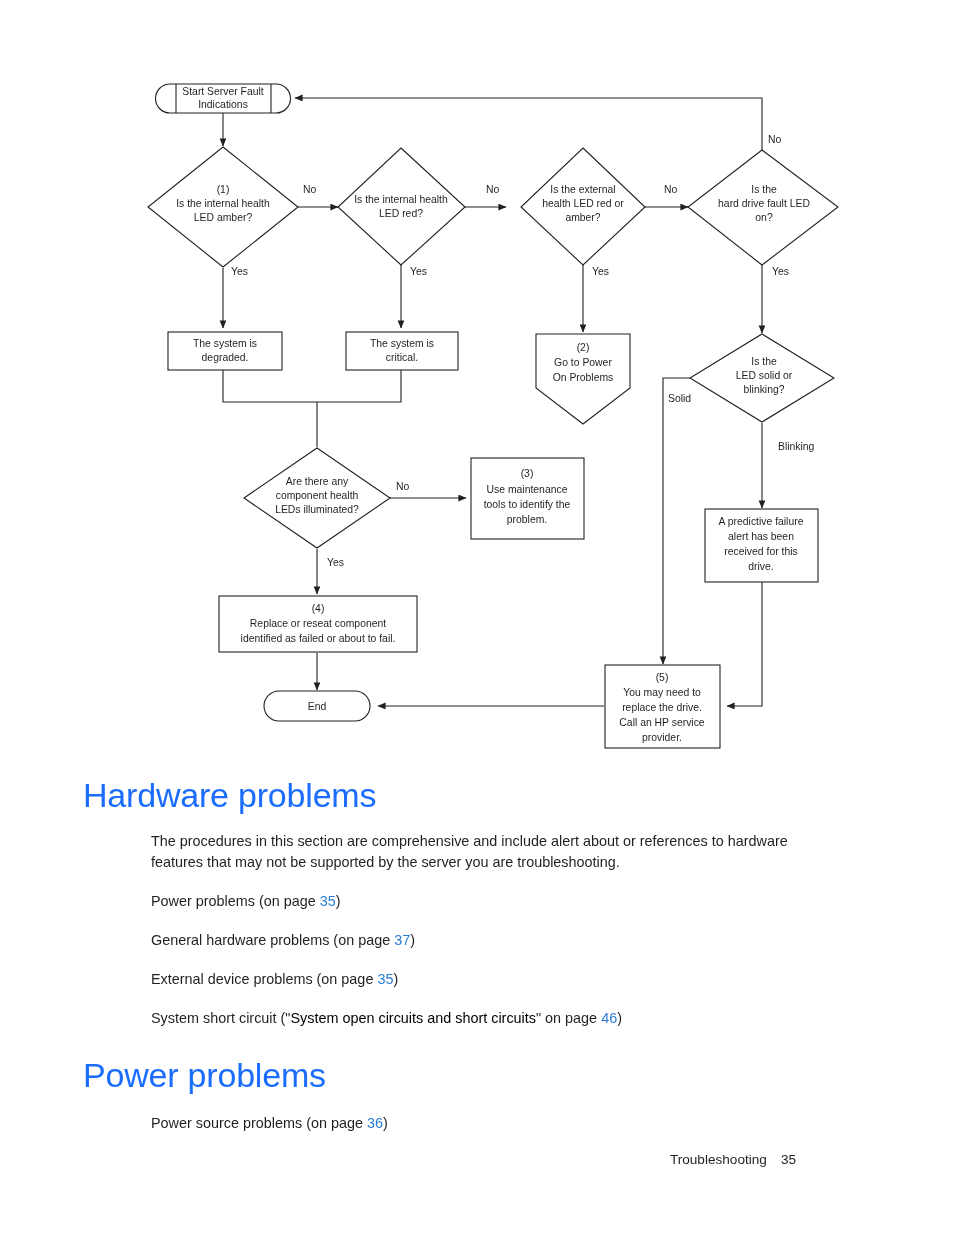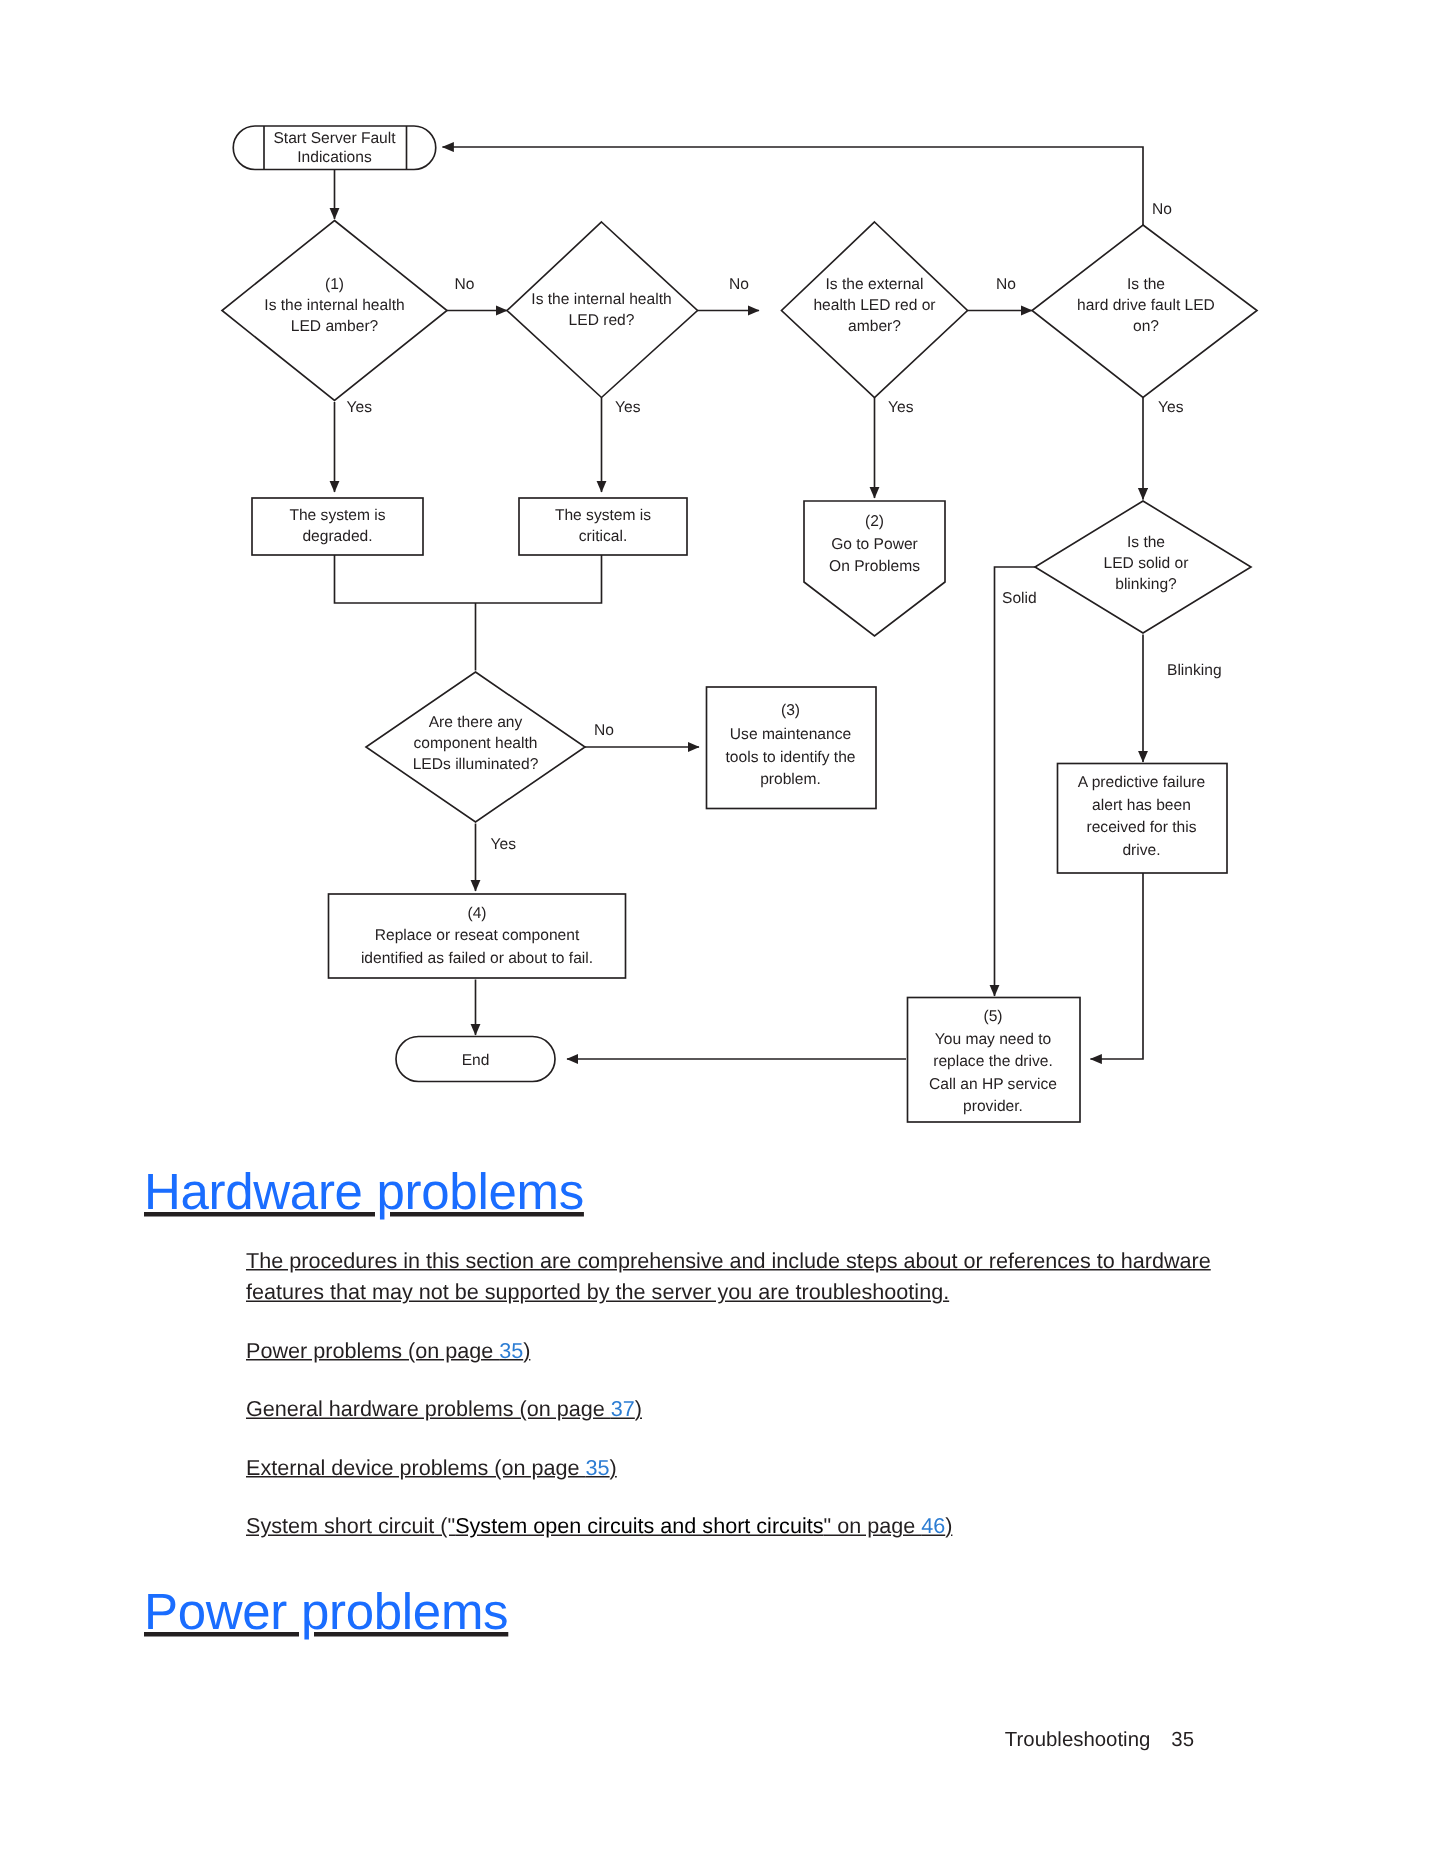--- a/index.html
+++ b/index.html
@@ -44,24 +44,23 @@
     font-family: "Liberation Sans", sans-serif;
     font-size: 10.4px;
     fill: #231f20;
     text-anchor: start;
     dominant-baseline: middle;
   }
 
   
   #doc-body {
     position: absolute;
-    left: 14px;
+    left: 1px;
     top: 765px;
     width: 904px;
-    text-decoration: underline;
   }
   .h1-heading {
     color: #1a6dff;
     font-size: 34px;
     font-weight: normal;
     letter-spacing: -0.2px;
     margin: 0;
     padding-left: 82px;
     line-height: 1.18;
   }
@@ -262,29 +261,32 @@
     <text class="fc-label" x="396" y="487">No</text>
     <text class="fc-label" x="327" y="563">Yes</text>
   </svg>
 </div>
 
 <div id="doc-body">
 
   <h1 class="h1-heading" id="hardware-problems-heading">Hardware problems</h1>
 
   <div class="indent-block">
-    <p class="body-para">The procedures in this section are comprehensive and include steps about or references to hardware features that may not be supported by the server you are troubleshooting.</p>
+    <p class="body-para">The procedures in this section are comprehensive and include alert about or references to hardware features that may not be supported by the server you are troubleshooting.</p>
 
     <p class="xref-line"><span>Power problems (on page </span><span class="pagenum">35</span><span>)</span></p>
 
     <p class="xref-line"><span>General hardware problems (on page </span><span class="pagenum">37</span><span>)</span></p>
 
 
     <p class="xref-line"><span>External device problems (on page </span><span class="pagenum">35</span><span>)</span></p>
 
     <p class="xref-line"><span>System short circuit ("</span><span class="xref-link">System open circuits and short circuits</span><span>" on page </span><span class="pagenum">46</span><span>)</span></p>
   </div>
 
   <h1 class="h1-heading" id="power-problems-heading">Power problems</h1>
 
+  <div class="indent-block">
+    <p class="xref-line"><span>Power source problems (on page </span><span class="pagenum">36</span><span>)</span></p>
+  </div>
 </div>
 
 <div id="doc-footer"><span>Troubleshooting</span><span class="footer-sep"></span><span>35</span></div>
 
 </body></html>

